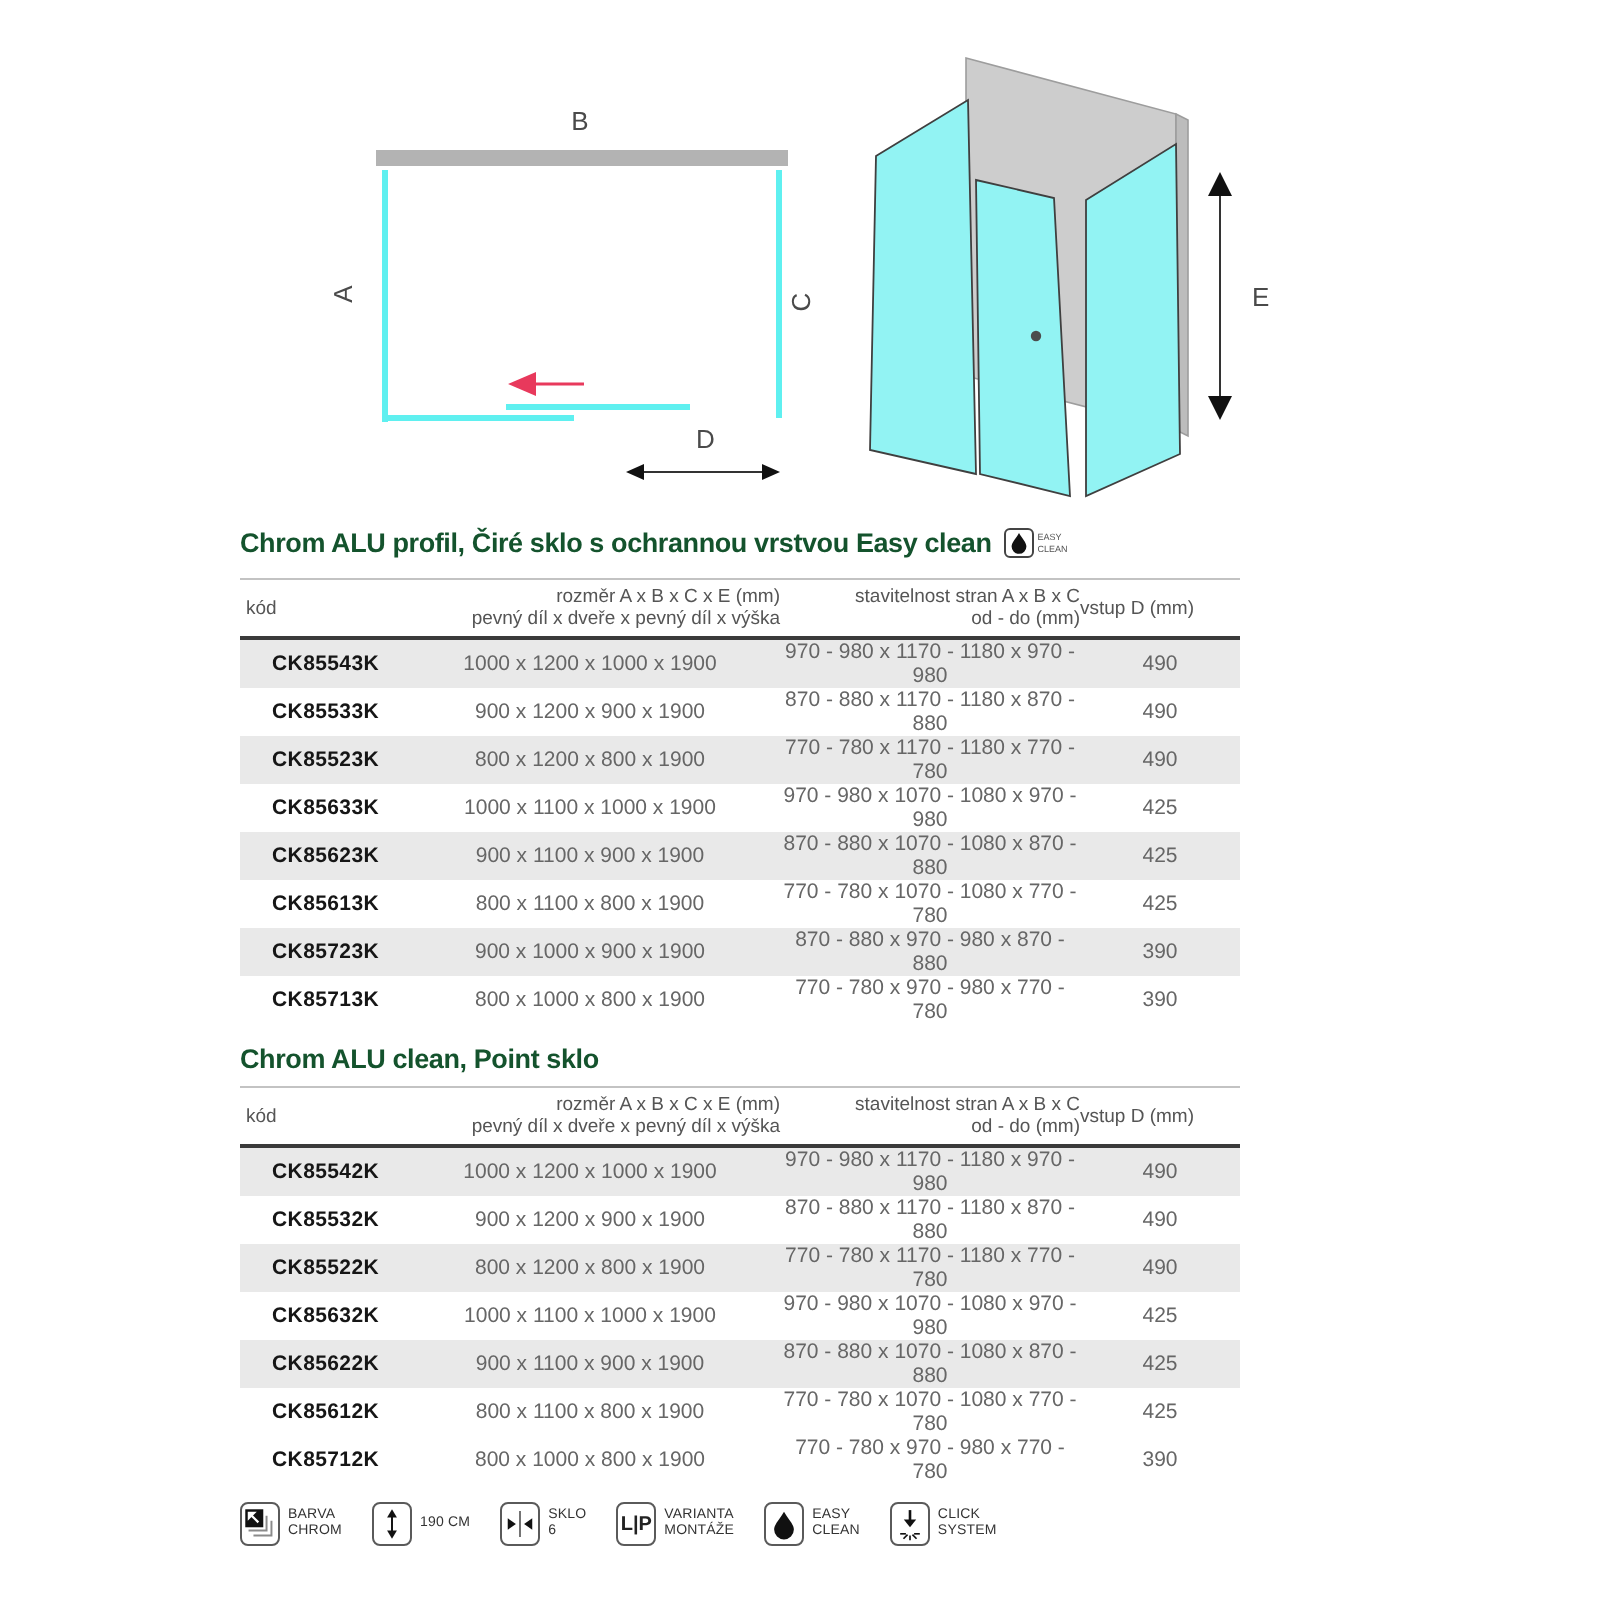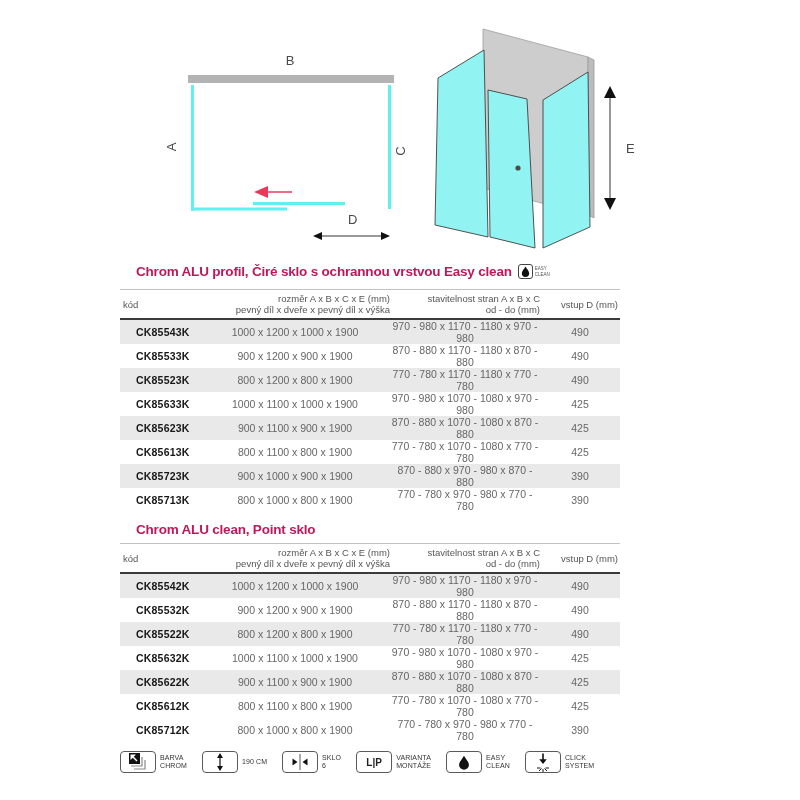--- a/index.html
+++ b/index.html
@@ -8,43 +8,43 @@
   .page { position:relative; width:800px; height:800px; background:#fff; overflow:hidden; }
 
   .diagram { position:absolute; }
   .diagram2d { left:120px; top:25px; }
   .diagram3d { left:425px; top:18px; }
   .dim-label { font-size:13px; fill:#4a4a4a; font-family:"Liberation Sans", sans-serif; }
 
   .content { position:absolute; left:120px; top:262px; width:500px; }
 
   .section-title-row { display:flex; align-items:center; gap:6px; margin:2px 0 10px 0; }
-  .section-title { font-size:13.5px; font-weight:bold; color:#be185d; letter-spacing:-0.2px;margin-left:16px; }
+  .section-title { font-size:13.5px; font-weight:bold; color:#14532d; letter-spacing:-0.2px; }
   .badge { display:inline-flex; align-items:center; gap:2px; }
   .badge-box { width:15px; height:15px; border:1px solid #444; border-radius:3px;
                display:flex; align-items:center; justify-content:center; background:#fff; }
   .badge-text { display:flex; flex-direction:column; font-size:4.5px; line-height:1.15; color:#555; }
 
   table.spec { width:500px; border-collapse:collapse; border-top:1px solid #c3c3c3; table-layout:fixed; }
   table.spec col.c1 { width:80px; } table.spec col.c2 { width:190px; }
   table.spec col.c3 { width:150px; } table.spec col.c4 { width:80px; }
   table.spec th { font-weight:normal; font-size:9.5px; line-height:11px; color:#555;
                   padding:3px 0 3px 0; border-bottom:2px solid #3a3a3a; vertical-align:middle; }
   table.spec th.h1 { text-align:left; padding-left:3px; }
   table.spec th.h2, table.spec th.h3 { text-align:right; }
-  table.spec th.h4 { text-align:right; padding-right:2px; }
+  table.spec th.h4 { text-align:left; padding-right:2px; }
   table.spec td { font-size:10.5px; height:23px; color:#666; text-align:center; }
   table.spec td.code { text-align:left; padding-left:16px; color:#161616; font-weight:bold; font-size:10.5px; letter-spacing:0.2px; }
   table.spec tr.shaded { background:#e9e9e9; }
 
   .h2-title { margin:10px 0 6px 0; }
 
   .footer-icons { display:flex; align-items:center; gap:15px; margin-top:9px; }
   .icon-group { display:flex; align-items:center; gap:4px; }
-  .icon-box { width:36px; height:22px; border:1px solid #5a5a5a; border-radius:4px;
+  .icon-box { width:20px; height:22px; border:1px solid #5a5a5a; border-radius:4px;
               display:flex; align-items:center; justify-content:center; background:#fff; flex:0 0 auto; }
   .icon-label { font-size:7px; line-height:1.2; color:#333; letter-spacing:0.1px; white-space:nowrap; }
   .lp-text { font-size:10px; font-weight:bold; color:#222; letter-spacing:0px; }
 </style>
 </head>
 <body>
 
 <div class="page">
 
   <svg class="diagram diagram2d" width="300" height="232" viewBox="0 0 300 232">

